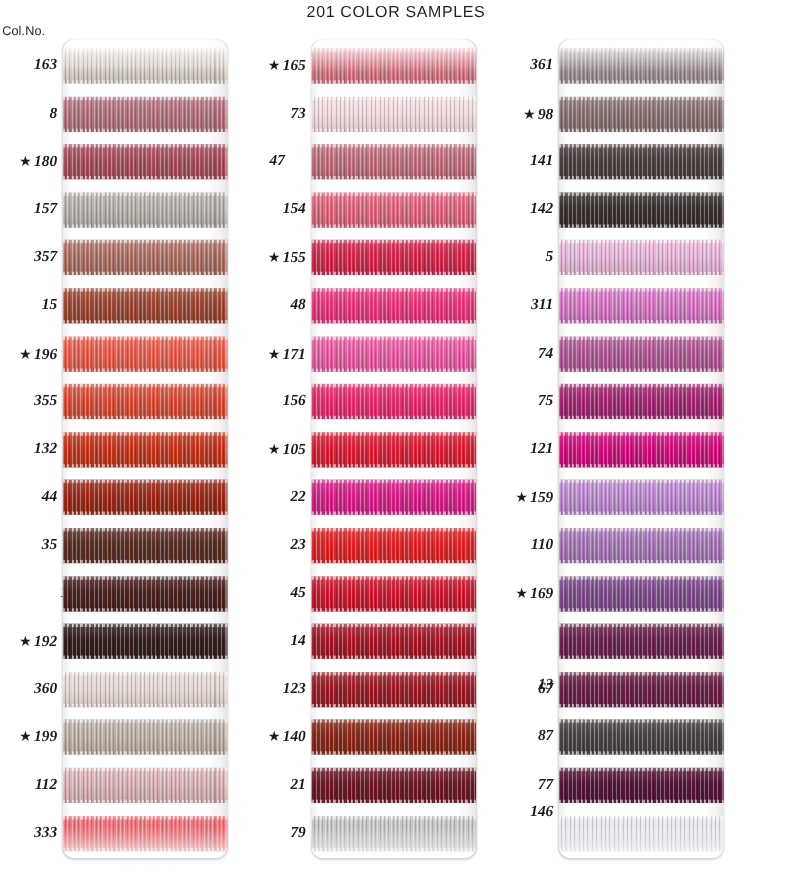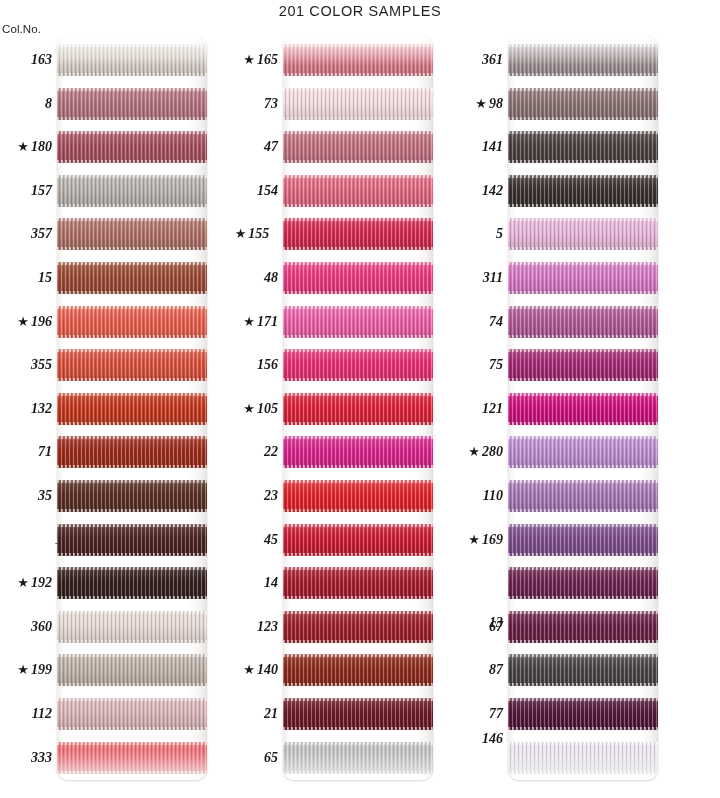--- a/index.html
+++ b/index.html
@@ -162,21 +162,21 @@
         <div class="col-header">Col.No.</div>
         <div class="row-label" style="top: 29px;"><span>163</span></div>
         <div class="row-label" style="top: 72.6px;"><span>8</span></div>
         <div class="row-label" style="top: 116.2px;"><span class="star">★</span><span>180</span></div>
         <div class="row-label" style="top: 159.8px;"><span>157</span></div>
         <div class="row-label" style="top: 203.4px;"><span>357</span></div>
         <div class="row-label" style="top: 247px;"><span>15</span></div>
         <div class="row-label" style="top: 290.6px;"><span class="star">★</span><span>196</span></div>
         <div class="row-label" style="top: 334.2px;"><span>355</span></div>
         <div class="row-label" style="top: 377.8px;"><span>132</span></div>
-        <div class="row-label" style="top: 421.4px;"><span>71</span></div>
+        <div class="row-label" style="top: 421.4px;"><span>44</span></div>
         <div class="row-label" style="top: 465px;"><span>35</span></div>
         <div class="row-label" style="top: 508.6px; padding-left: 17px;"><span>18</span></div>
         <div class="row-label" style="top: 552.2px;"><span class="star">★</span><span>192</span></div>
         <div class="row-label" style="top: 595.8px;"><span>360</span></div>
         <div class="row-label" style="top: 639.4px;"><span class="star">★</span><span>199</span></div>
         <div class="row-label" style="top: 683px;"><span>112</span></div>
         <div class="row-label" style="top: 726.6px;"><span>333</span></div>
         <div class="card">
           <div class="band" title="163" style="top: 8px; background: rgb(217, 210, 200);">
             <div class="weave"></div>
@@ -278,35 +278,35 @@
             <div class="weave"></div>
             <div class="shade"></div>
             <div class="edge-top"></div>
             <div class="edge-bot"></div>
           </div>
         </div>
       </div>
       <div class="column col-1">
         <div class="row-label" style="top: 29px;"><span class="star">★</span><span>165</span></div>
         <div class="row-label" style="top: 72.6px;"><span>73</span></div>
-        <div class="row-label" style="top: 116.2px;"><span>47</span></div>
+        <div class="row-label" style="top: 116.2px; text-align: center;"><span>47</span></div>
         <div class="row-label" style="top: 159.8px;"><span>154</span></div>
-        <div class="row-label" style="top: 203.4px; text-align: center;"><span class="star">★</span><span>155</span></div>
+        <div class="row-label" style="top: 203.4px;"><span class="star">★</span><span>155</span></div>
         <div class="row-label" style="top: 247px;"><span>48</span></div>
         <div class="row-label" style="top: 290.6px;"><span class="star">★</span><span>171</span></div>
         <div class="row-label" style="top: 334.2px;"><span>156</span></div>
         <div class="row-label" style="top: 377.8px;"><span class="star">★</span><span>105</span></div>
         <div class="row-label" style="top: 421.4px;"><span>22</span></div>
         <div class="row-label" style="top: 465px;"><span>23</span></div>
         <div class="row-label" style="top: 508.6px;"><span>45</span></div>
         <div class="row-label" style="top: 552.2px;"><span>14</span></div>
         <div class="row-label" style="top: 595.8px;"><span>123</span></div>
         <div class="row-label" style="top: 639.4px;"><span class="star">★</span><span>140</span></div>
         <div class="row-label" style="top: 683px;"><span>21</span></div>
-        <div class="row-label" style="top: 726.6px;"><span>65</span></div>
+        <div class="row-label" style="top: 726.6px;"><span>79</span></div>
         <div class="card">
           <div class="band" title="165" style="top: 8px; background: rgb(217, 123, 136);">
             <div class="weave"></div>
             <div class="shade"></div>
             <div class="edge-top"></div>
             <div class="edge-bot"></div>
           </div>
           <div class="band" title="73" style="top: 51.6px; background: rgb(242, 219, 223);">
             <div class="weave"></div>
             <div class="shade"></div>
@@ -408,21 +408,21 @@
       <div class="column col-2">
         <div class="row-label" style="top: 29px;"><span>361</span></div>
         <div class="row-label" style="top: 72.6px;"><span class="star">★</span><span>98</span></div>
         <div class="row-label" style="top: 116.2px;"><span>141</span></div>
         <div class="row-label" style="top: 159.8px;"><span>142</span></div>
         <div class="row-label" style="top: 203.4px;"><span>5</span></div>
         <div class="row-label" style="top: 247px;"><span>311</span></div>
         <div class="row-label" style="top: 290.6px;"><span>74</span></div>
         <div class="row-label" style="top: 334.2px;"><span>75</span></div>
         <div class="row-label" style="top: 377.8px;"><span>121</span></div>
-        <div class="row-label" style="top: 421.4px;"><span class="star">★</span><span>280</span></div>
+        <div class="row-label" style="top: 421.4px;"><span class="star">★</span><span>159</span></div>
         <div class="row-label" style="top: 465px;"><span>110</span></div>
         <div class="row-label" style="top: 508.6px;"><span class="star">★</span><span>169</span></div>
         <div class="row-label" style="top: 552.2px; margin-top: 40px;"><span>13</span></div>
         <div class="row-label" style="top: 595.8px;"><span>67</span></div>
         <div class="row-label" style="top: 639.4px;"><span>87</span></div>
         <div class="row-label" style="top: 683px;"><span>77</span></div>
         <div class="row-label" style="top: 708px;"><span>146</span></div>
         <div class="card">
           <div class="band" title="361" style="top: 8px; background: rgb(160, 146, 148);">
             <div class="weave"></div>

